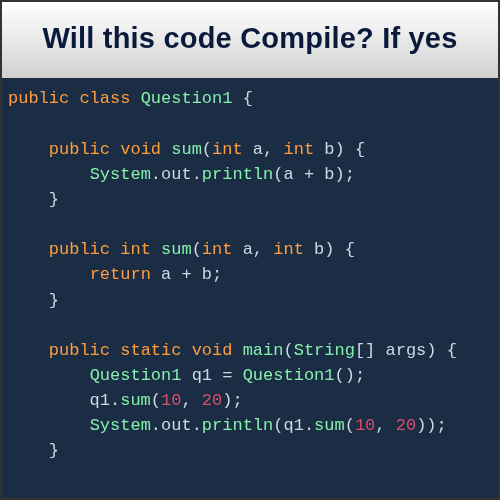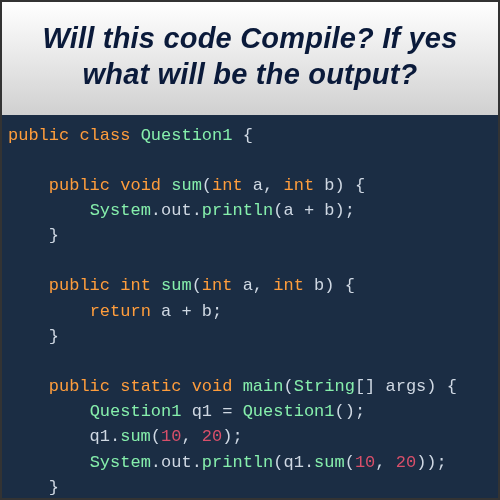--- a/index.html
+++ b/index.html
@@ -20,21 +20,20 @@
   .header {
     background: linear-gradient(to bottom, #ffffff 0%, #e8e8e8 50%, #d0d0d0 100%);
     padding: 18px 20px 22px 20px;
     text-align: center;
   }
   .header h1 {
     font-size: 29px;
     font-weight: 800;
     color: #0a1a3a;
     line-height: 1.25;
-    font-style: italic;
     letter-spacing: 0.2px;
   }
   .code-area {
     flex: 1;
     background: #1b2d44;
     padding: 8px 6px;
     font-family: "Courier New", Consolas, monospace;
     font-size: 17px;
     line-height: 1.48;
     color: #cfd8e3;
@@ -47,17 +46,16 @@
   .pn { color: #cfd8e3; }    
   .nm { color: #d84f6a; }    
 </style>
 </head>
 <body>
 
 <div class="card">
   <div class="header">
     <h1>
       <span>Will this code Compile? If yes</span><br>
-      <span>what will be the output?</span>
     </h1>
   </div>
   <div class="code-area" id="code-area"><div><span class="kw">public</span><span class="pn"> </span><span class="kw">class</span><span class="pn"> </span><span class="ty">Question1</span><span class="pn"> {</span></div><div>&nbsp;</div><div><span class="pn">    </span><span class="kw">public</span><span class="pn"> </span><span class="kw">void</span><span class="pn"> </span><span class="ty">sum</span><span class="pn">(</span><span class="kw">int</span><span class="id"> a, </span><span class="kw">int</span><span class="id"> b) {</span></div><div><span class="pn">        </span><span class="ty">System</span><span class="id">.out.</span><span class="ty">println</span><span class="id">(a + b);</span></div><div><span class="pn">    }</span></div><div>&nbsp;</div><div><span class="pn">    </span><span class="kw">public</span><span class="pn"> </span><span class="kw">int</span><span class="pn"> </span><span class="ty">sum</span><span class="pn">(</span><span class="kw">int</span><span class="id"> a, </span><span class="kw">int</span><span class="id"> b) {</span></div><div><span class="pn">        </span><span class="kw">return</span><span class="id"> a + b;</span></div><div><span class="pn">    }</span></div><div>&nbsp;</div><div><span class="pn">    </span><span class="kw">public</span><span class="pn"> </span><span class="kw">static</span><span class="pn"> </span><span class="kw">void</span><span class="pn"> </span><span class="ty">main</span><span class="pn">(</span><span class="ty">String</span><span class="id">[] args) {</span></div><div><span class="pn">        </span><span class="ty">Question1</span><span class="id"> q1 = </span><span class="ty">Question1</span><span class="id">();</span></div><div><span class="id">        q1.</span><span class="ty">sum</span><span class="pn">(</span><span class="nm">10</span><span class="id">, </span><span class="nm">20</span><span class="id">);</span></div><div><span class="pn">        </span><span class="ty">System</span><span class="id">.out.</span><span class="ty">println</span><span class="id">(q1.</span><span class="ty">sum</span><span class="pn">(</span><span class="nm">10</span><span class="id">, </span><span class="nm">20</span><span class="id">));</span></div><div><span class="pn">    }</span></div></div>
 </div>
 
 </body></html>

